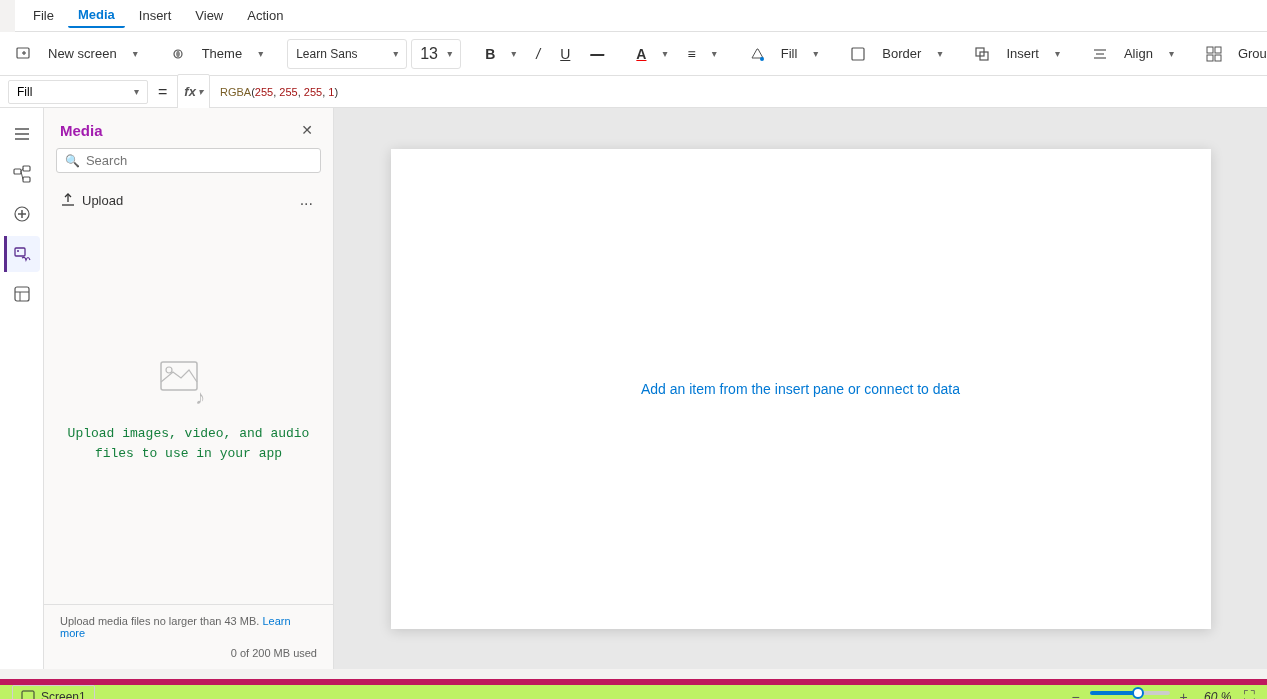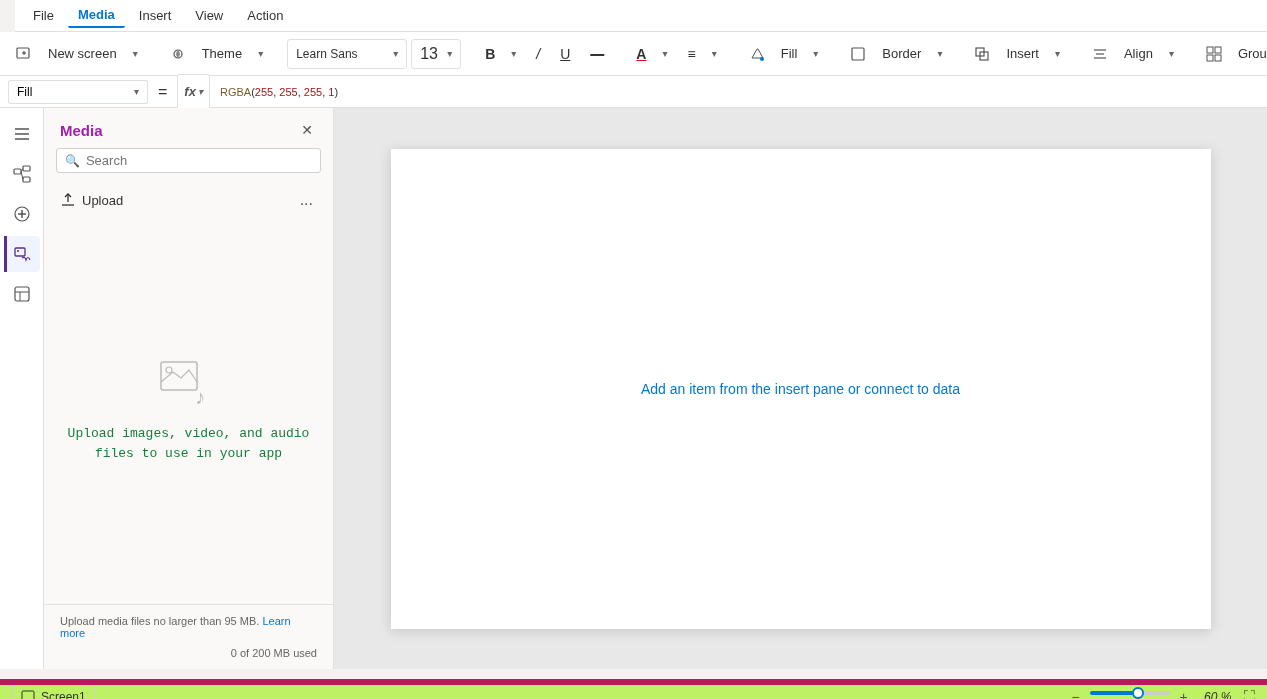--- a/index.html
+++ b/index.html
@@ -544,21 +544,21 @@
           <rect x="2" y="4" width="36" height="28" rx="2" fill="none" stroke="#bbb" stroke-width="1.5"></rect>
           <circle cx="10" cy="12" r="3" fill="none" stroke="#bbb" stroke-width="1.2"></circle>
           <polyline points="2,24 14,14 22,20 30,12 38,24" fill="none" stroke="#bbb" stroke-width="1.2"></polyline>
 
           <text x="36" y="46" font-size="20" fill="#bbb">♪</text>
         </svg>
       </div>
       <p style="font-size:13px;color:#15803d;line-height:1.5;font-family:Liberation Mono, monospace;">Upload images, video, and audio files to use in your app</p>
     </div>
     <div class="media-footer">
-      <span>Upload media files no larger than 95 MB.</span>
+      <span>Upload media files no larger than 43 MB.</span>
       <a>Learn more</a>
       <div class="storage-bar-container">
         <span>0 of 200 MB used</span>
       </div>
     </div>
   </div>
 
   <div class="canvas-area">
     <div class="canvas-frame">
       <div class="canvas-hint">

